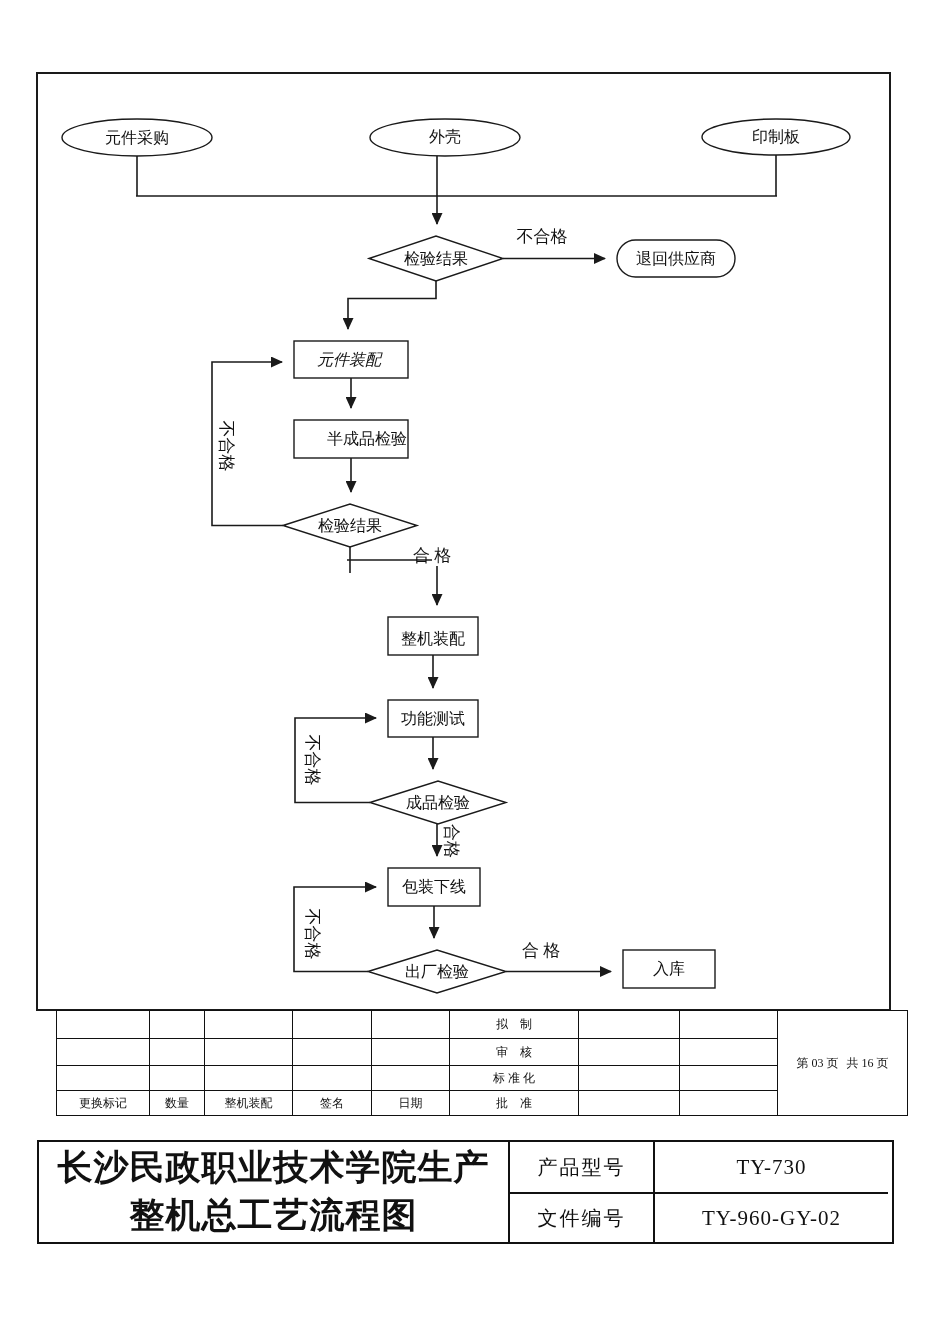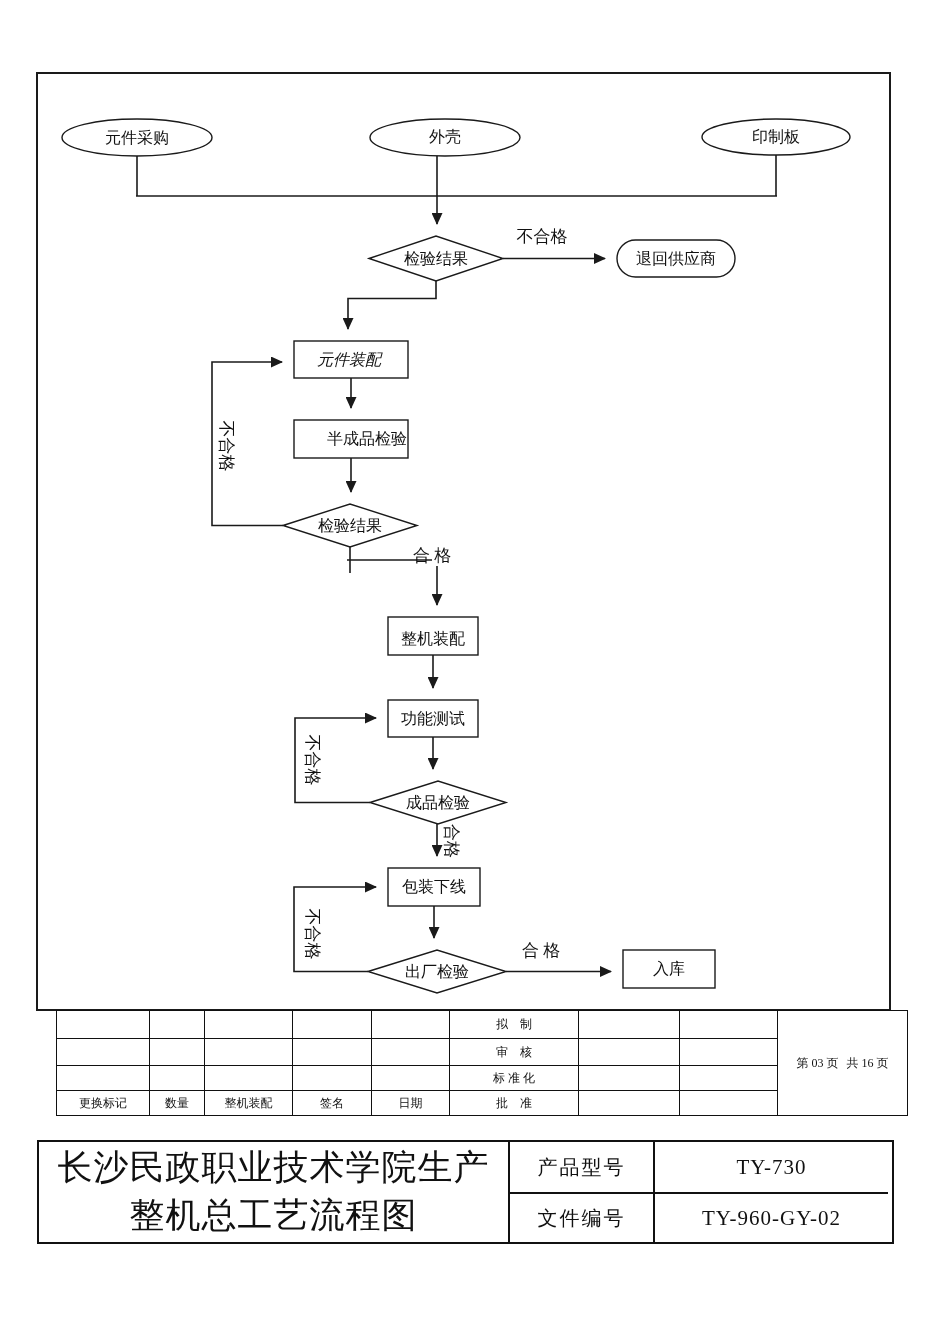--- a/index.html
+++ b/index.html
@@ -16,21 +16,21 @@
             grid-template-rows:28px 27px 25px 25px;
             border-left:1px solid #111;border-top:1px solid #111;font-size:12px;}
   .apptable .cell{border-right:1px solid #111;border-bottom:1px solid #111;
             display:flex;align-items:center;justify-content:center;white-space:pre;}
   .apptable .pagecell{grid-column:9;grid-row:1/5;flex-direction:row;gap:8px;}
   
   .titleblock{position:absolute;left:37px;top:1140px;width:853px;height:100px;
               border:2px solid #111;display:grid;grid-template-columns:469px 145px 235px;
               grid-template-rows:50px 50px;}
   .titleblock .tcell{display:flex;align-items:center;justify-content:center;white-space:nowrap;}
-  .bigtitle{grid-column:1;grid-row:1/3;flex-direction:column;font-weight:normal;
+  .bigtitle{grid-column:1;grid-row:1/3;flex-direction:column;font-weight:bold;
             font-size:35px;line-height:48px;letter-spacing:1px;}
   .tb-label{border-left:2px solid #111;font-size:20px;letter-spacing:2px;}
   .tb-value{border-left:2px solid #111;font-size:21px;letter-spacing:1px;}
   .row2{border-top:2px solid #111;}
 </style>
 </head>
 <body>
 
 <div class="page">
 

